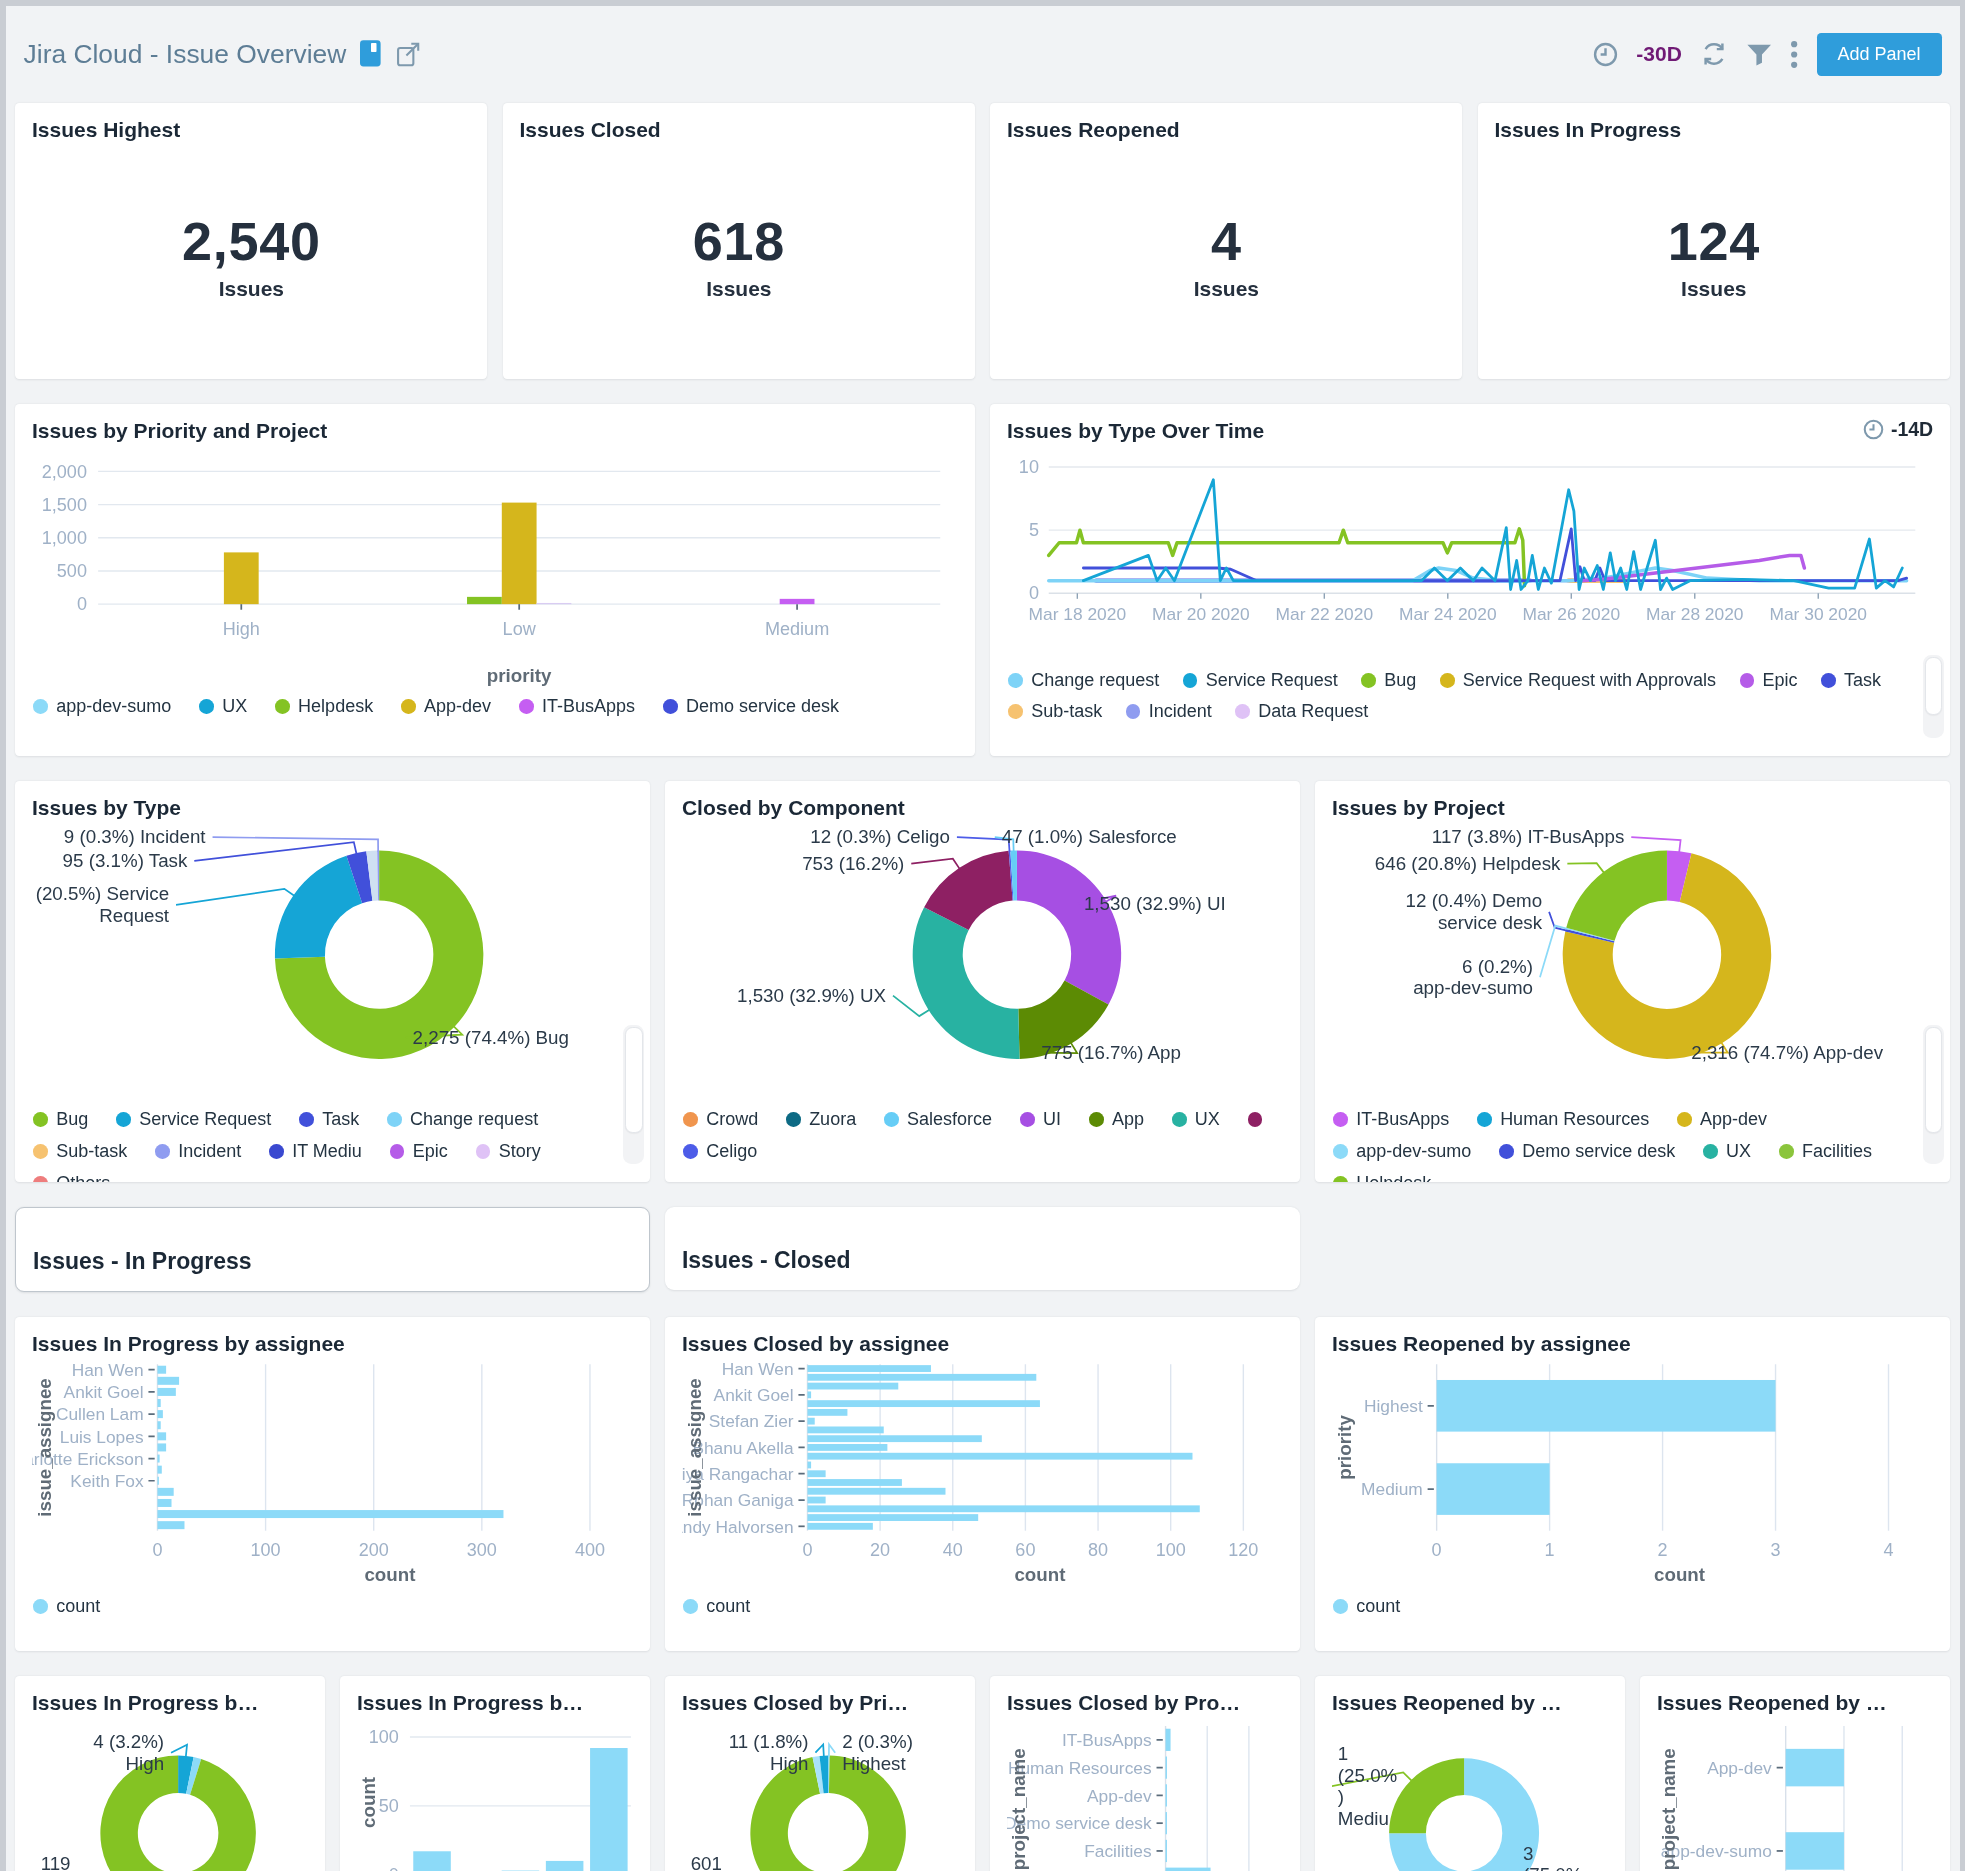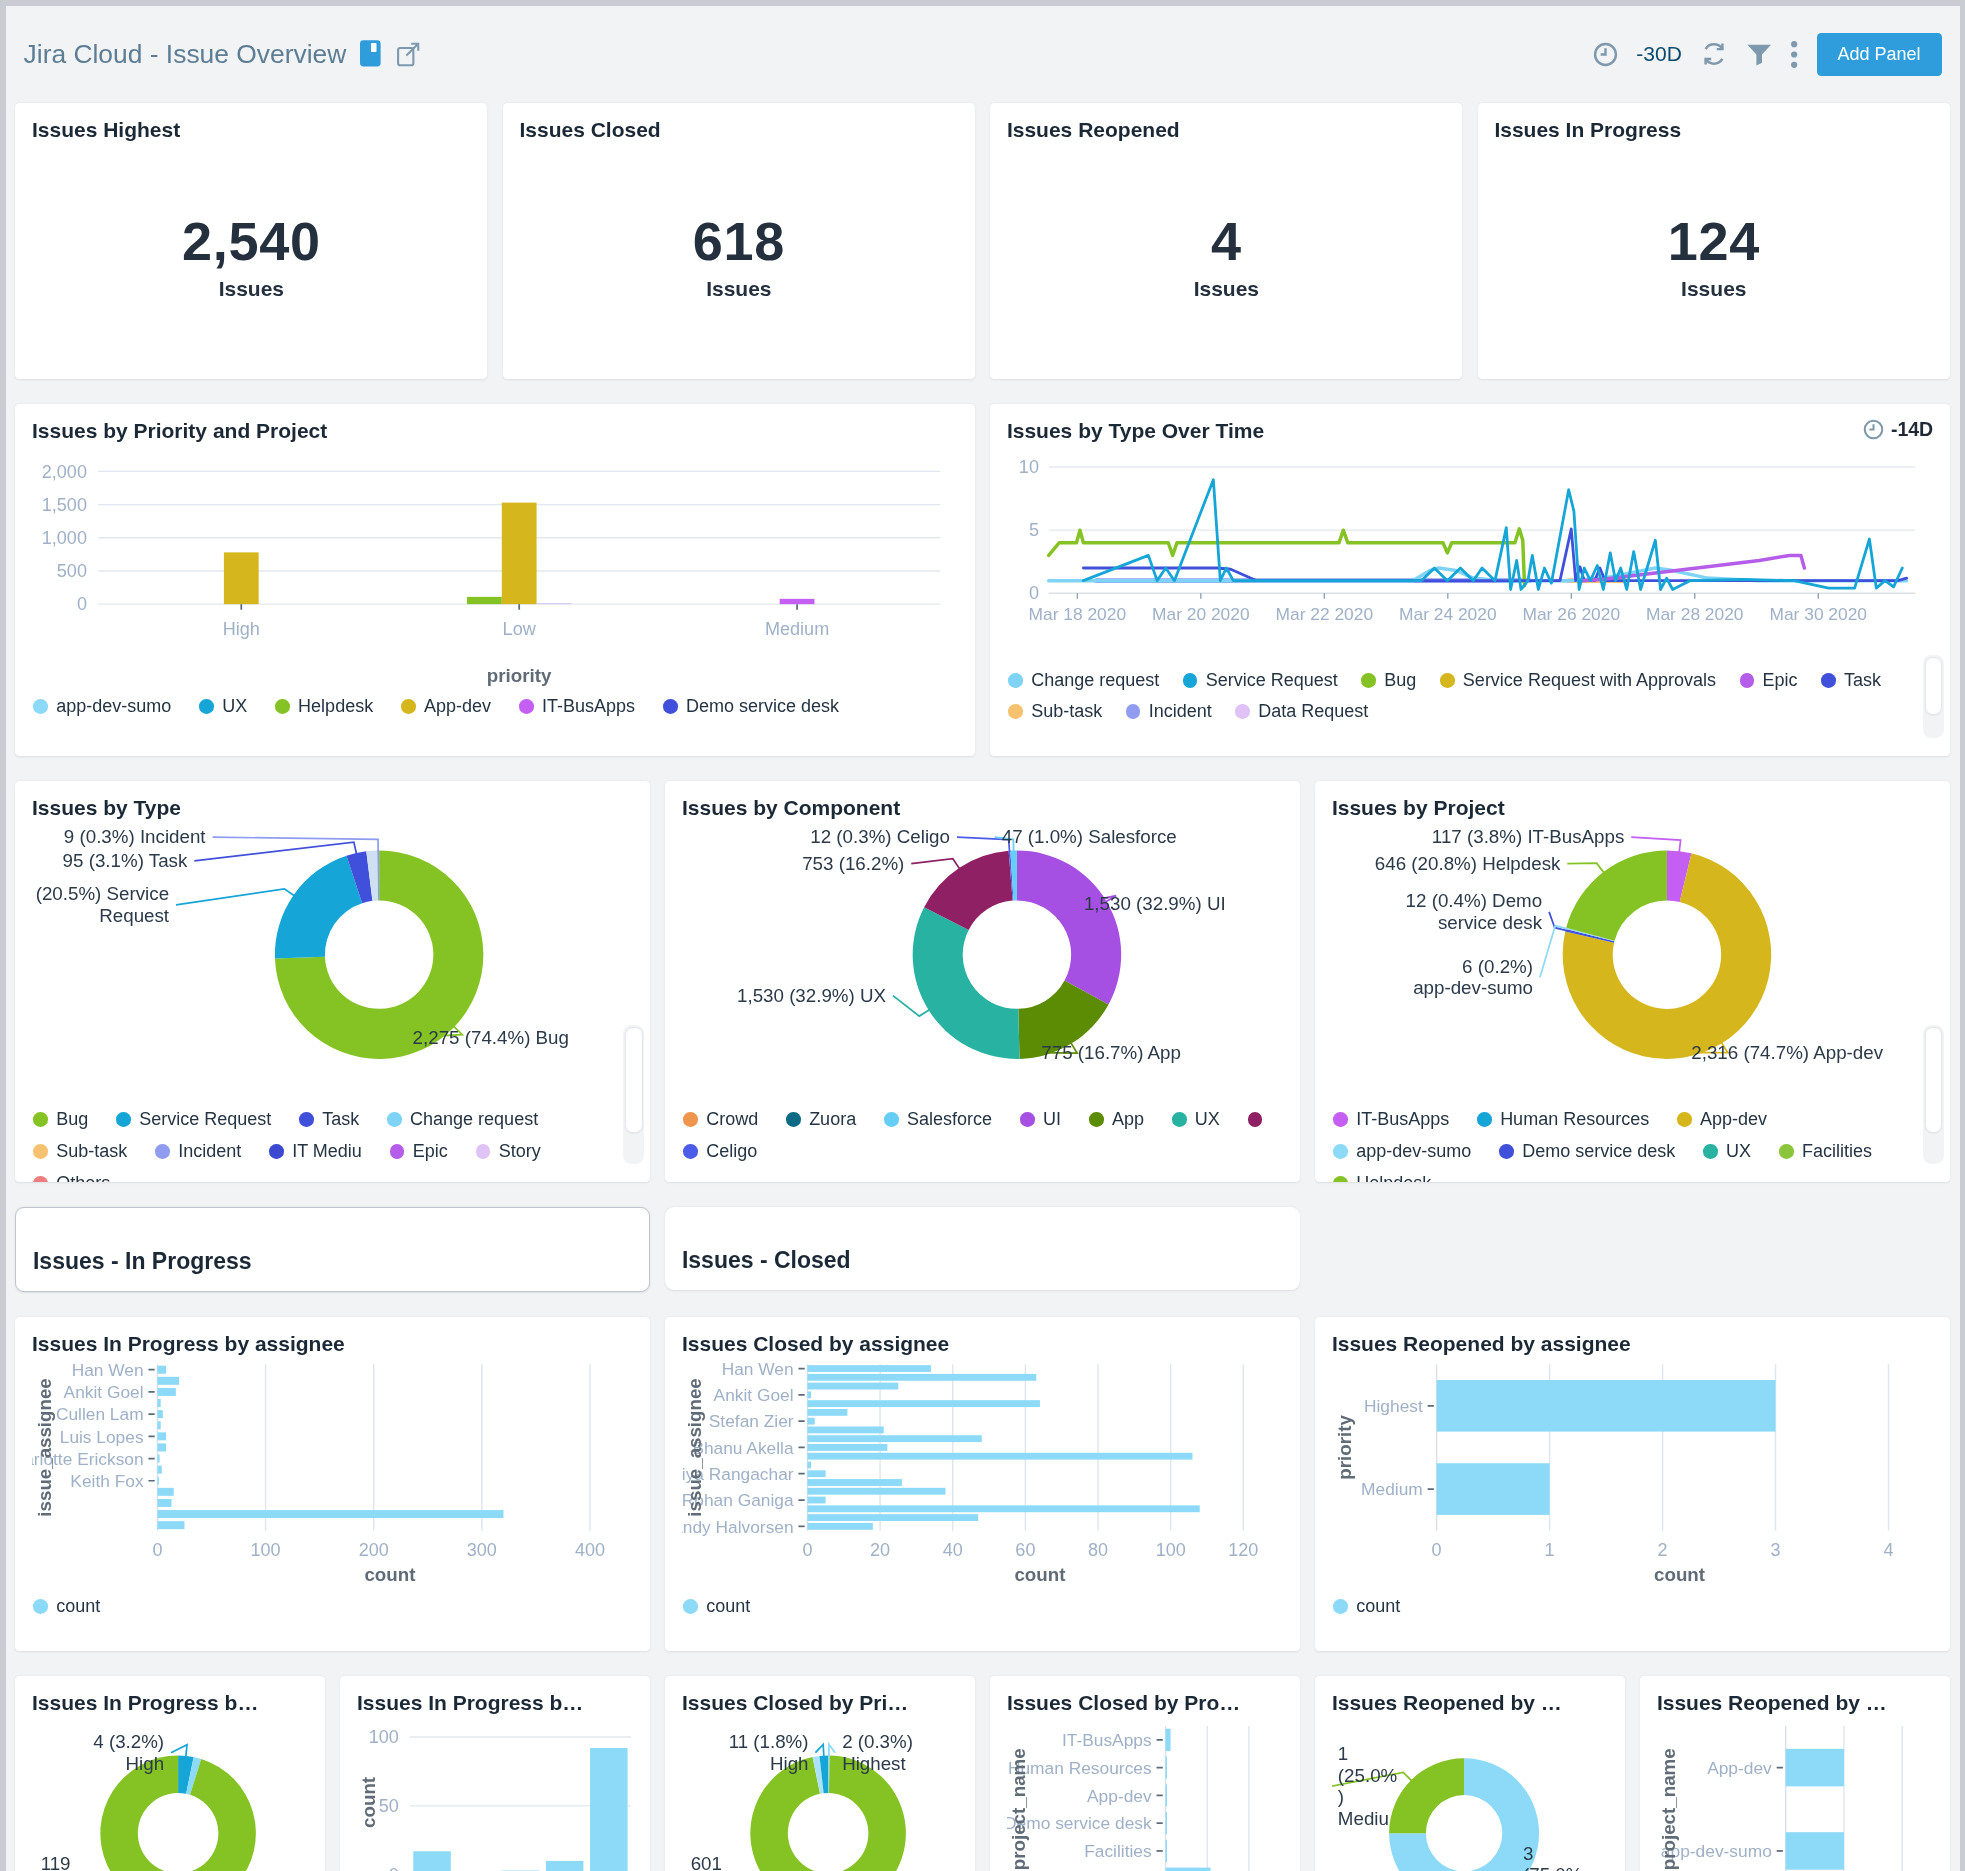--- a/index.html
+++ b/index.html
@@ -2,21 +2,21 @@
 <html style="font-size:11px"><head>
 <meta charset="utf-8">
 <style>
   html{background:#c9cdd3;}
   body{margin:5.6px;background:#f1f3f5;font-family:"Liberation Sans",sans-serif;width:1954px;}
   svg text{font-family:"Liberation Sans",sans-serif;}
   .hdr{display:flex;justify-content:space-between;align-items:center;height:97px;padding:0 18px;}
   .hleft{display:flex;align-items:center;gap:14px;}
   .hdr h1{font-size:26.4px;font-weight:400;color:#5d7d95;margin:0;}
   .hright{display:flex;align-items:center;gap:18px;}
-  .trange{font-size:21px;font-weight:400;color:#0c4a6e;}
+  .trange{font-size:21px;font-weight:700;color:#701a75;}
   .addp{background:#2f9ddb;color:#fff;border:0;border-radius:4.2px;font-size:18px;padding:11px 21px;font-family:inherit;cursor:pointer;}
   .icon{display:inline-flex;align-items:center;}
   .grid{display:grid;gap:15.3px;padding:0 9.7px 9.7px 9.7px;}
   .r1{grid-template-columns:repeat(4,1fr);margin-bottom:15.3px;}
   .r2{grid-template-columns:1fr 1fr;margin-bottom:15.3px;}
   .r3{grid-template-columns:repeat(3,1fr);margin-bottom:15.3px;}
   .r4{grid-template-columns:repeat(3,1fr);margin-bottom:15.3px;}
   .r5{grid-template-columns:repeat(3,1fr);margin-bottom:15.3px;}
   .r6{grid-template-columns:repeat(6,1fr);}
   .panel{background:#fff;border-radius:4.2px;box-shadow:0 0.7px 2.1px rgba(40,50,60,.10);padding:14px 16.7px;position:relative;overflow:hidden;}
@@ -319,21 +319,21 @@
         <span class="li">
           <i class="dot" style="background:#ee7d7d"></i>
           <span>Others</span>
         </span>
       </div>
     <div class="sp" style="right:5.6px;bottom:18px;height:139px;">
         <div class="th" style="height:104px;"></div>
       </div>
   </div>
   <div class="panel" style="height:373px;">
-    <div class="ptitle">Issues by Component</div>
+    <div class="ptitle">Closed by Component</div>
     <div class="chart"><svg width="609" height="278" viewBox="0 0 876 400">
           <path d="M481.8,38 A150,150 0 0 1 613.5874702765138,259.63841621725715 L550.3294845437872,225.25197643297372 A78,78 0 0 0 481.8,110 Z" fill="#a64fe3"></path>
           <path d="M613.5874702765138,259.63841621725715 A150,150 0 0 1 485.55167227278827,337.95307584427064 L483.7508695818499,265.97559943902075 A78,78 0 0 0 550.3294845437872,225.25197643297372 Z" fill="#5c8b04"></path>
           <path d="M485.55167227278827,337.95307584427064 A150,150 0 0 1 348.2619974300841,119.68015025165003 L412.3602386636437,152.47367813085802 A78,78 0 0 0 483.7508695818499,265.97559943902075 Z" fill="#28b2a2"></path>
           <path d="M348.2619974300841,119.68015025165003 A150,150 0 0 1 469.8466471494858,38.47703401941524 L475.5842565177326,110.24805769009593 A78,78 0 0 0 412.3602386636437,152.47367813085802 Z" fill="#8e2063"></path>
           <path d="M469.8466471494858,38.47703401941524 A150,150 0 0 1 472.274145058367,38.3027786242144 L476.84655543035086,110.15744488459148 A78,78 0 0 0 475.5842565177326,110.24805769009593 Z" fill="#4d5ce8"></path>
           <path d="M472.274145058367,38.3027786242144 A150,150 0 0 1 481.8000000000001,38 L481.80000000000007,110 A78,78 0 0 0 476.84655543035086,110.15744488459148 Z" fill="#66cdf6"></path>
           <polyline fill="none" stroke="#4d5ce8" stroke-width="2.5" points="471.20324211806115,40.37984987681537 469.91444724052803,22.42604783480644 395.44,19.000000000000004"></polyline>
           <text x="385.44" y="28.000000000000004" font-size="27" fill="#2b3a49" text-anchor="end"><tspan x="385.44" dy="0">12 (0.3%) Celigo</tspan></text>
           <polyline fill="none" stroke="#8e2063" stroke-width="2.5" points="399.60160507126966,64.92512900213758 389.604502985343,49.95656361050567 329.74,57"></polyline>

